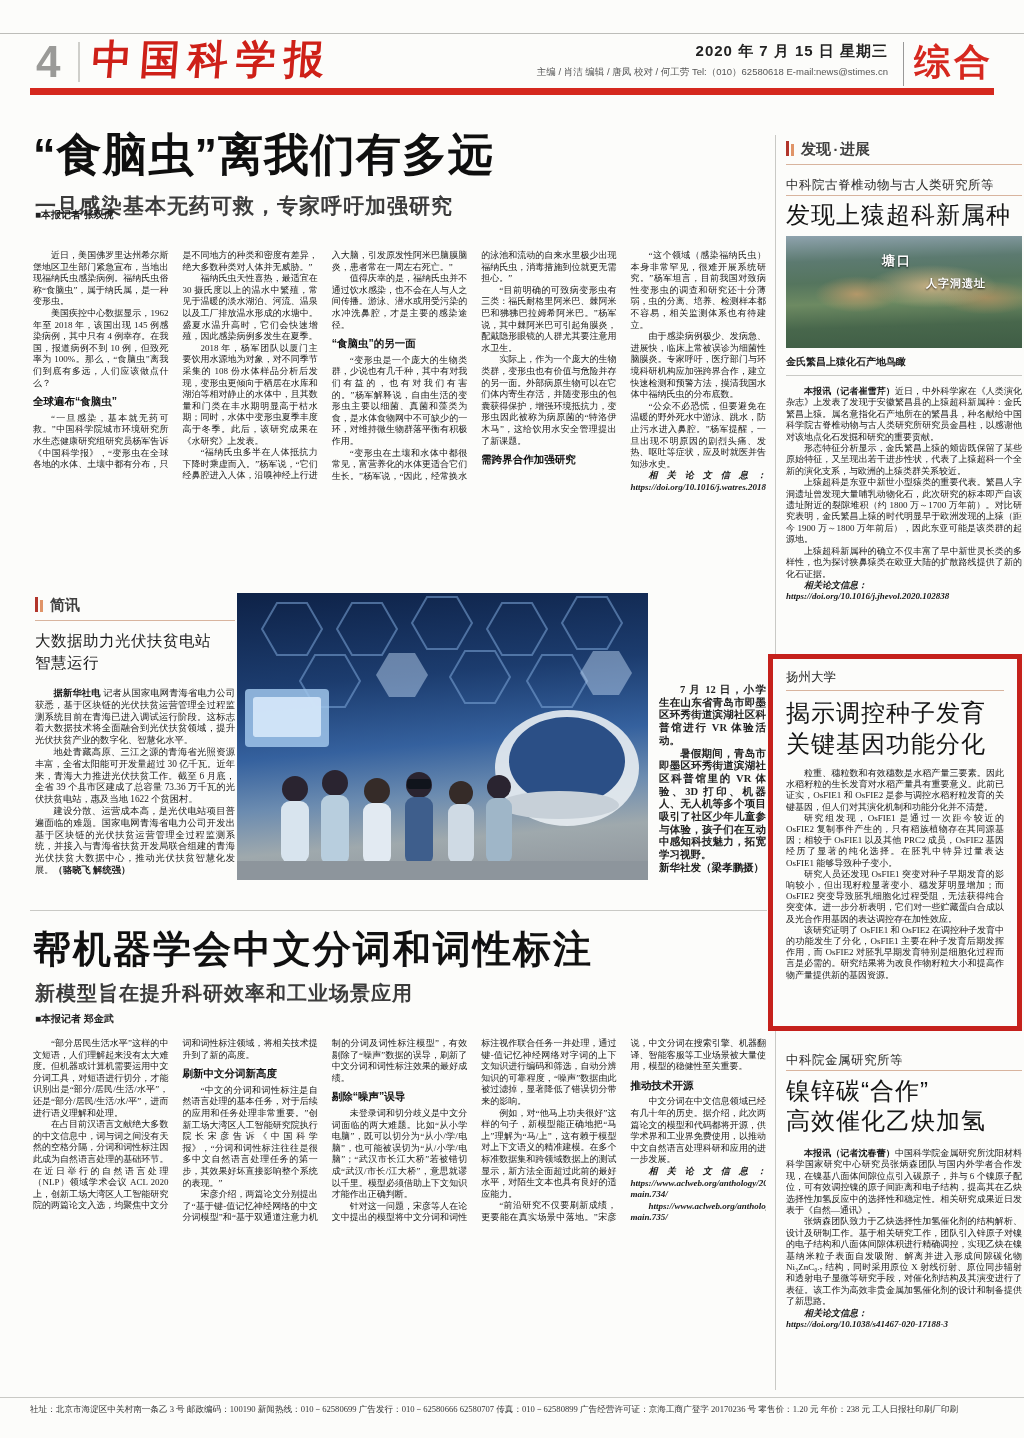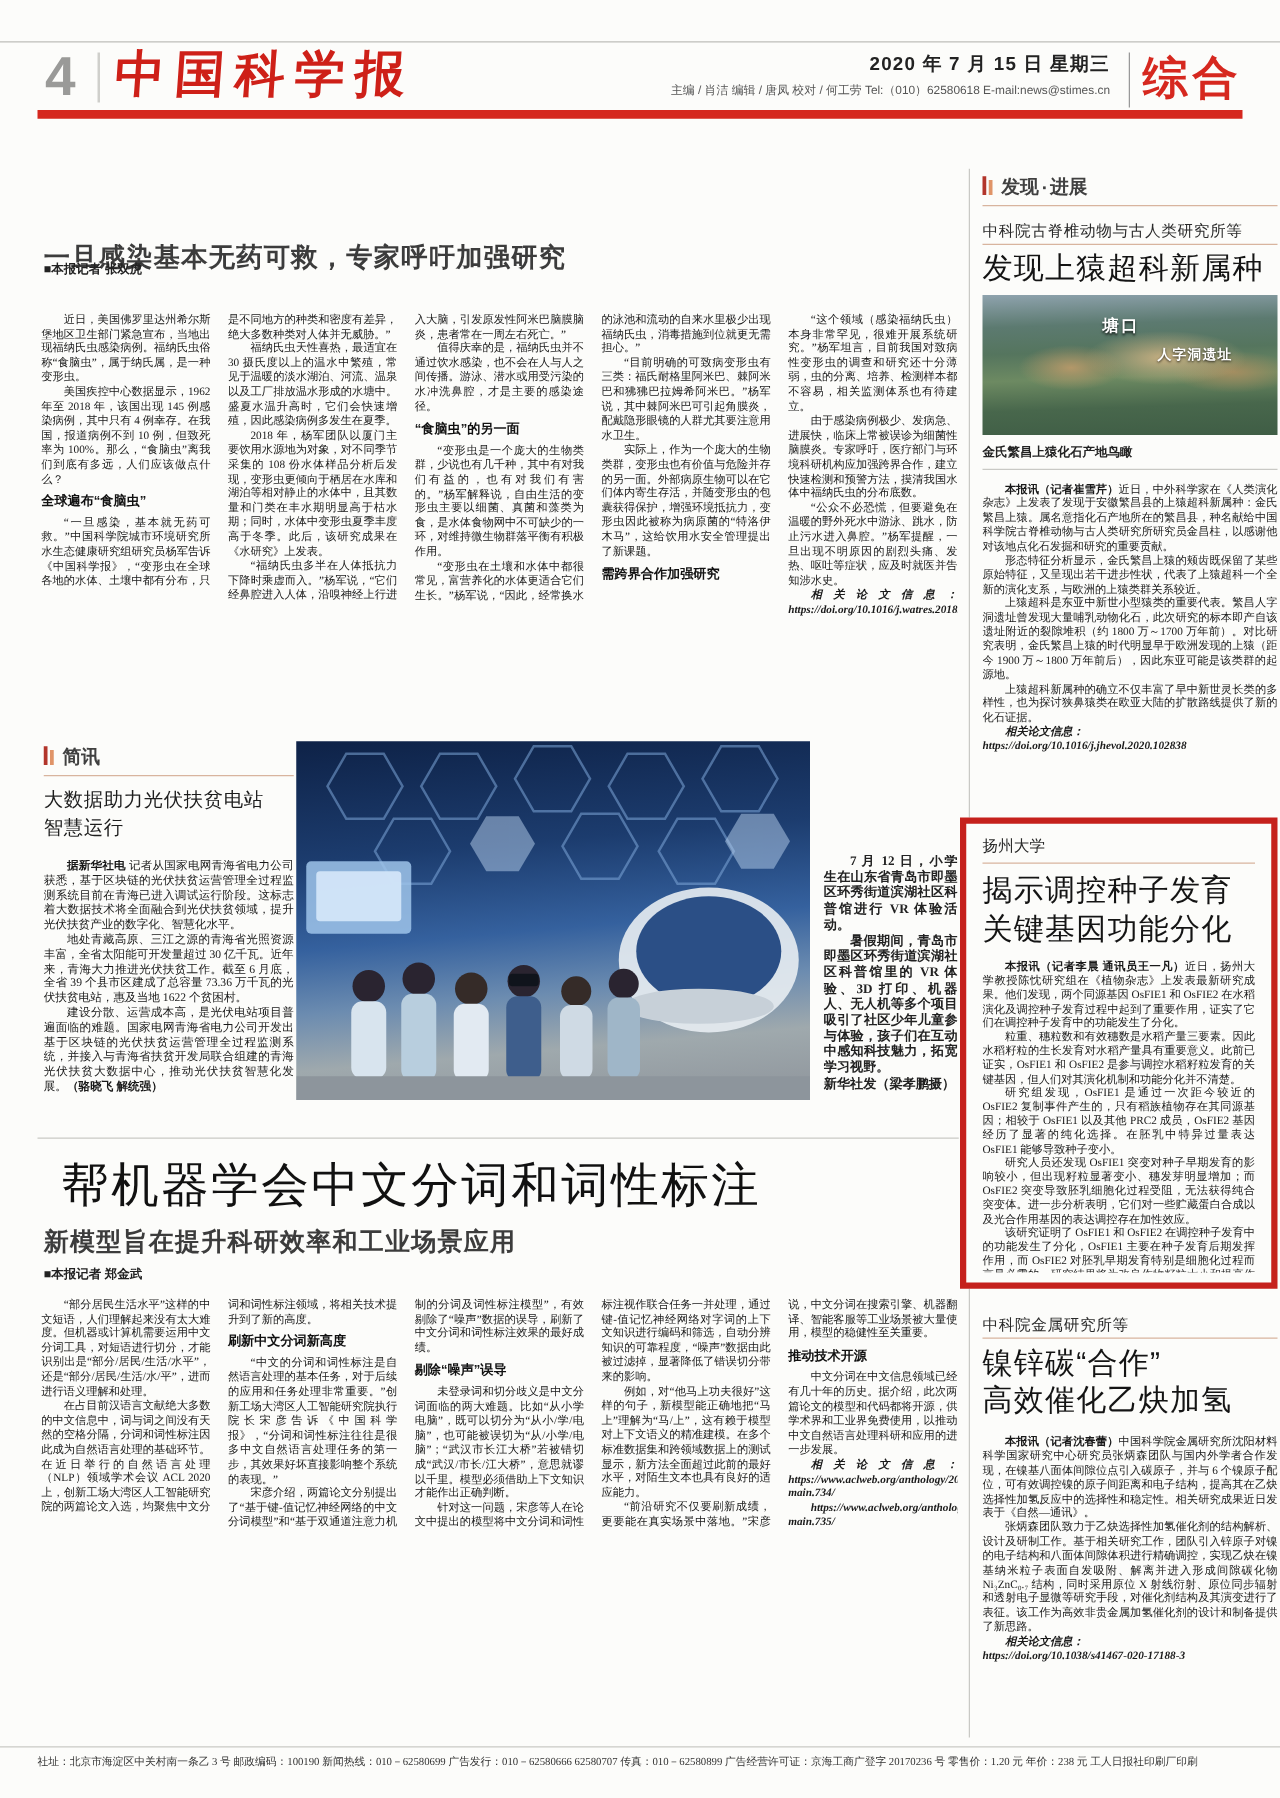--- a/index.html
+++ b/index.html
@@ -85,22 +85,22 @@
   .photo-caption {
     position:absolute; left:659px; top:684px; width:107px; height:198px; overflow:hidden;
     font-size:10.5px; font-weight:bold; line-height:12.7px; text-align:justify; color:#222;
   }
   .photo-caption .bp { text-indent:2em; }
   .photo-caption .pb { text-indent:0; font-weight:bold; }
   
   .nlp-rule { left:30px; top:910px; width:737px; height:1px; }
   .nlp-headline {
     position:absolute; left:33px; top:928px; width:735px;
-    font-family:"Liberation Serif",serif; font-weight:400; font-size:38px;
-    color:#111; letter-spacing:2px; line-height:1.15;margin-left:16px;
+    font-family:"Liberation Serif",serif; font-weight:700; font-size:38px;
+    color:#111; letter-spacing:2px; line-height:1.15;
   }
   .nlp-subtitle {
     position:absolute; left:35px; top:980px; width:735px;
     font-family:"Liberation Sans",sans-serif; font-size:20px; color:#3c3c3c; letter-spacing:1px;
   }
   .nlp-byline { left:35px; top:1012px; }
   .nlp-body { left:33px; top:1038px; width:733px; height:350px; column-count:5; column-gap:14px; }
   
   .vdivider { position:absolute; left:775px; top:135px; width:1px; height:1255px; background:#c9c9c5; }
   .kicker {
@@ -157,20 +157,21 @@
   <div class="topline"></div>
   <div class="pagenum">4</div>
   <div class="pagenum-divider"></div>
   <div class="masthead">中国科学报</div>
   <div class="edition-date">2020 年 7 月 15 日  星期三</div>
   <div class="editor-line">主编 / 肖洁  编辑 / 唐凤  校对 / 何工劳  Tel:（010）62580618  E-mail:news@stimes.cn</div>
   <div class="section-divider"></div>
   <div class="section-label">综合</div>
   <div class="redbar"></div>
 
+  <h1 class="main-headline">“食脑虫”离我们有多远</h1>
   <h2 class="main-subtitle">一旦感染基本无药可救，专家呼吁加强研究</h2>
   <div class="byline main-byline">■本报记者 张双虎</div>
   <div class="colbody main-body">
       <p class="bp">近日，美国佛罗里达州希尔斯堡地区卫生部门紧急宣布，当地出现福纳氏虫感染病例。福纳氏虫俗称“食脑虫”，属于纳氏属，是一种变形虫。</p>
       <p class="bp">美国疾控中心数据显示，1962 年至 2018 年，该国出现 145 例感染病例，其中只有 4 例幸存。在我国，报道病例不到 10 例，但致死率为 100%。那么，“食脑虫”离我们到底有多远，人们应该做点什么？</p>
       <h4 class="bsub">全球遍布“食脑虫”</h4>
       <p class="bp">“一旦感染，基本就无药可救。”中国科学院城市环境研究所水生态健康研究组研究员杨军告诉《中国科学报》，“变形虫在全球各地的水体、土壤中都有分布，只是不同地方的种类和密度有差异，绝大多数种类对人体并无威胁。”</p>
       <p class="bp">福纳氏虫天性喜热，最适宜在 30 摄氏度以上的温水中繁殖，常见于温暖的淡水湖泊、河流、温泉以及工厂排放温水形成的水塘中。盛夏水温升高时，它们会快速增殖，因此感染病例多发生在夏季。</p>
       <p class="bp">2018 年，杨军团队以厦门主要饮用水源地为对象，对不同季节采集的 108 份水体样品分析后发现，变形虫更倾向于栖居在水库和湖泊等相对静止的水体中，且其数量和门类在丰水期明显高于枯水期；同时，水体中变形虫夏季丰度高于冬季。此后，该研究成果在《水研究》上发表。</p>
       <p class="bp">“福纳氏虫多半在人体抵抗力下降时乘虚而入。”杨军说，“它们经鼻腔进入人体，沿嗅神经上行进入大脑，引发原发性阿米巴脑膜脑炎，患者常在一周左右死亡。”</p>
@@ -297,21 +298,20 @@
       <p class="bp doi" style="white-space: pre-line;">相关论文信息：
 https://doi.org/10.1016/j.jhevol.2020.102838</p>
     </div>
 
   <div class="seed-box">
     <span class="seed-kicker">扬州大学</span>
     <div class="seed-khr"></div>
     <div class="seed-title" style="white-space:pre-line;">揭示调控种子发育
 关键基因功能分化</div>
     <div class="seed-body">
-        <p class="bp"><b>本报讯（记者李晨 通讯员王一凡）</b>近日，扬州大学教授陈忱研究组在《植物杂志》上发表最新研究成果。他们发现，两个同源基因 OsFIE1 和 OsFIE2 在水稻演化及调控种子发育过程中起到了重要作用，证实了它们在调控种子发育中的功能发生了分化。</p>
         <p class="bp">粒重、穗粒数和有效穗数是水稻产量三要素。因此水稻籽粒的生长发育对水稻产量具有重要意义。此前已证实，OsFIE1 和 OsFIE2 是参与调控水稻籽粒发育的关键基因，但人们对其演化机制和功能分化并不清楚。</p>
         <p class="bp">研究组发现，OsFIE1 是通过一次距今较近的 OsFIE2 复制事件产生的，只有稻族植物存在其同源基因；相较于 OsFIE1 以及其他 PRC2 成员，OsFIE2 基因经历了显著的纯化选择。在胚乳中特异过量表达 OsFIE1 能够导致种子变小。</p>
         <p class="bp">研究人员还发现 OsFIE1 突变对种子早期发育的影响较小，但出现籽粒显著变小、穗发芽明显增加；而 OsFIE2 突变导致胚乳细胞化过程受阻，无法获得纯合突变体。进一步分析表明，它们对一些贮藏蛋白合成以及光合作用基因的表达调控存在加性效应。</p>
         <p class="bp">该研究证明了 OsFIE1 和 OsFIE2 在调控种子发育中的功能发生了分化，OsFIE1 主要在种子发育后期发挥作用，而 OsFIE2 对胚乳早期发育特别是细胞化过程而言是必需的。研究结果将为改良作物籽粒大小和提高作物产量提供新的基因资源。</p>
       </div>
   </div>
 
   <div class="kicker" style="left:786px; top:1052px; width:236px;">中科院金属研究所等</div>
   <div class="sechr" style="left:786px; top:1070px; width:236px;"></div>
   <div class="rtitle" style="left:786px; top:1076px; width:236px; white-space:pre-line;">镍锌碳“合作”

